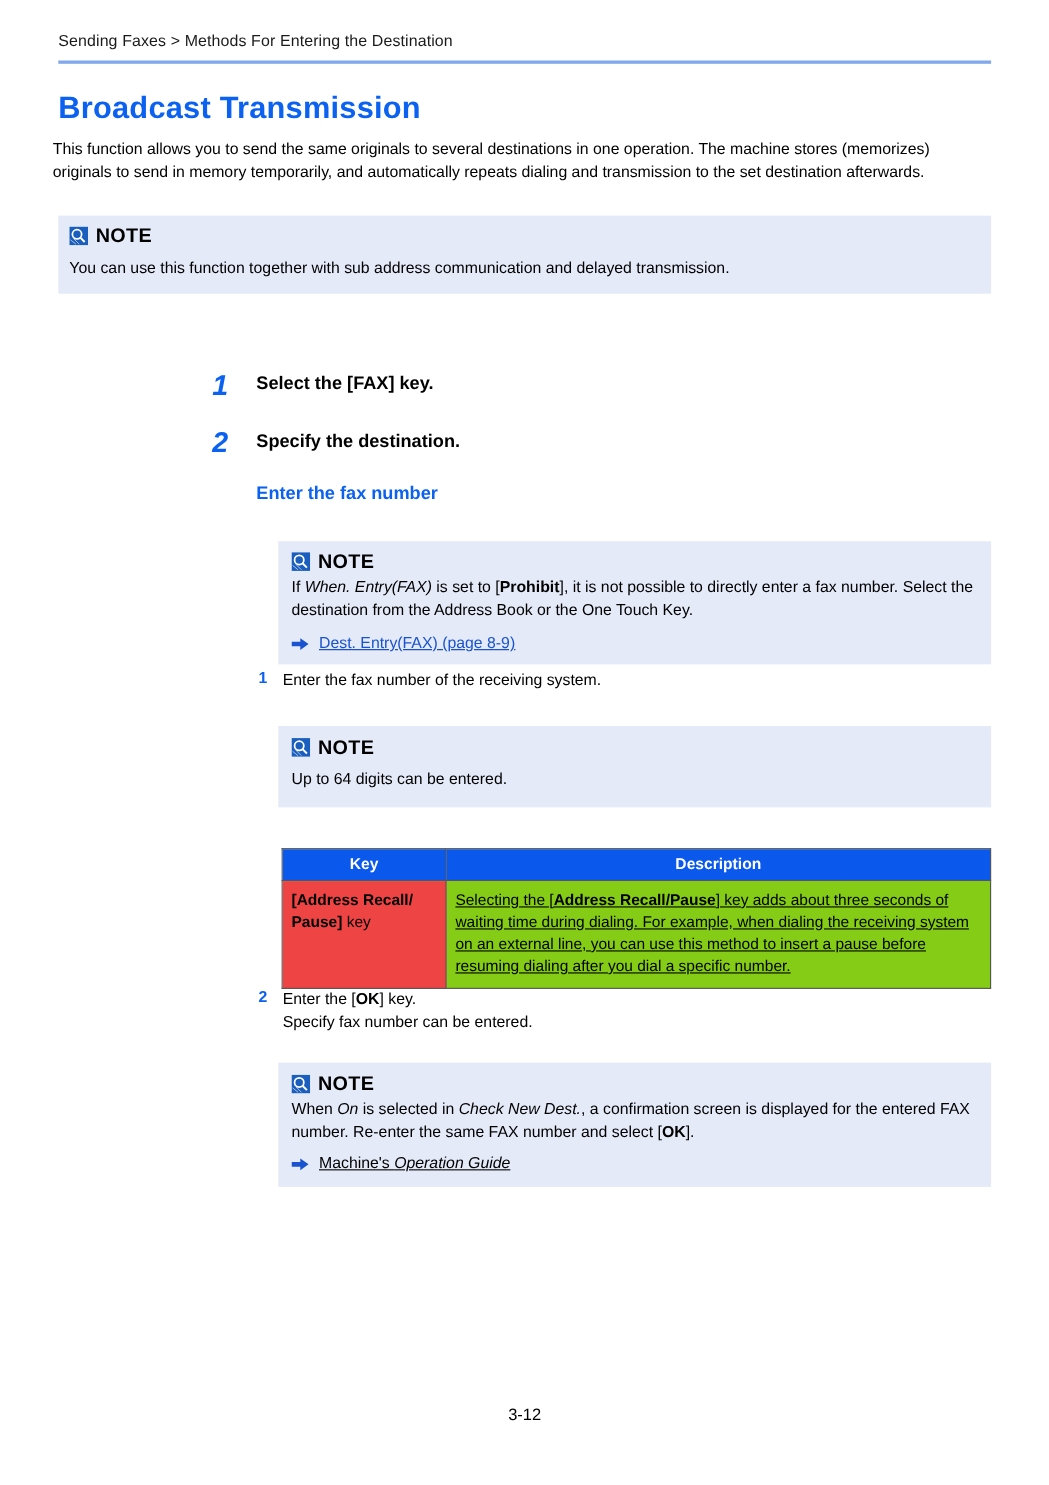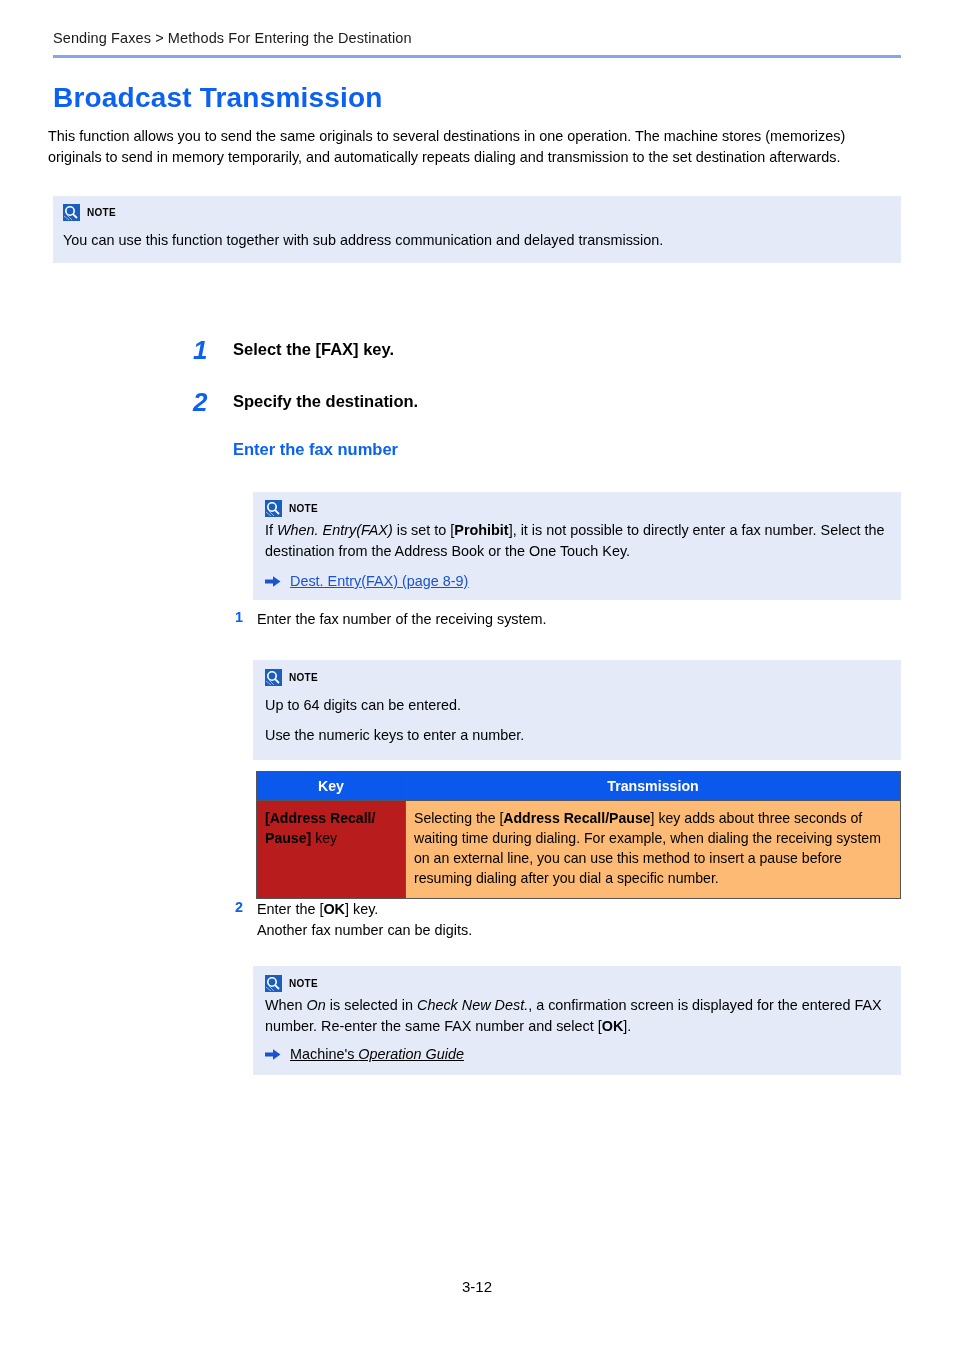--- a/index.html
+++ b/index.html
@@ -75,21 +75,21 @@
     align-items: center;
     gap: 7px;
   }
   .note-icon {
     width: 17px;
     height: 17px;
     flex: 0 0 17px;
     display: block;
   }
   .note-label {
-    font-size: 10px;
+    font-size: 18px;
     font-weight: bold;
     letter-spacing: 0.3px;
     color: #000;
   }
   .note-line {
     font-size: 14.4px;
     line-height: 21px;
     color: #000;
   }
   .note-line + .note-line { }
@@ -229,26 +229,27 @@
     border: 1px solid #555555;
   }
   .tbl td {
     border: 1px solid #555555;
     font-size: 14.1px;
     line-height: 20px;
     vertical-align: top;
     padding: 7px 8px 10px 8px;
   }
   .tbl td.keycell {
-    background: #b91c1c;
+    background: #ef4444;
     width: 140px;
     margin-left: 16px;
   }
   .tbl td.desccell {
-    background: #fdba74;
+    background: #84cc16;
+    text-decoration: underline;
   }
   .tbl th.keyhead { width: 140px; }
 
   
   .footer {
     position: absolute;
     left: 0;
     top: 1278px;
     width: 954px;
     text-align: center;
@@ -329,43 +330,42 @@
       <svg class="note-icon" viewBox="0 0 17 17">
         <rect x="0" y="0" width="17" height="17" fill="#1b5fbe"></rect>
         <circle cx="7" cy="7" r="4.2" fill="none" stroke="#ffffff" stroke-width="1.6"></circle>
         <line x1="9.8" y1="9.8" x2="14" y2="14" stroke="#ffffff" stroke-width="1.8"></line>
         <line x1="1" y1="12" x2="6" y2="16" stroke="#ffffff" stroke-width="0.7" opacity="0.8"></line>
         <line x1="4" y1="11" x2="9" y2="16" stroke="#ffffff" stroke-width="0.7" opacity="0.8"></line>
       </svg>
       <span class="note-label">NOTE</span>
     </div>
     <div class="note-line">Up to 64 digits can be entered.</div>
-    <div class="note-line">Use the numeric keys to enter a number.</div>
   </div>
 
   <table class="tbl">
     <thead>
       <tr>
         <th class="keyhead">Key</th>
-        <th>Transmission</th>
+        <th>Description</th>
       </tr>
     </thead>
     <tbody>
       <tr>
         <td class="keycell"><span class="bold">[Address Recall/ Pause]</span><span> key</span></td>
         <td class="desccell"><span>Selecting the [</span><span class="bold">Address Recall/Pause</span><span>] key adds about three seconds of waiting time during dialing. For example, when dialing the receiving system on an external line, you can use this method to insert a pause before resuming dialing after you dial a specific number.</span></td>
       </tr>
     </tbody>
   </table>
 
   <div class="substep substep2">
     <div class="substep-num">2</div>
     <div class="substep-body">
       <div><span>Enter the [</span><span class="bold">OK</span><span>] key.</span></div>
-      <div>Another fax number can be digits.</div>
+      <div>Specify fax number can be entered.</div>
     </div>
   </div>
 
   <div class="note note4">
     <div class="note-head">
       <svg class="note-icon" viewBox="0 0 17 17">
         <rect x="0" y="0" width="17" height="17" fill="#1b5fbe"></rect>
         <circle cx="7" cy="7" r="4.2" fill="none" stroke="#ffffff" stroke-width="1.6"></circle>
         <line x1="9.8" y1="9.8" x2="14" y2="14" stroke="#ffffff" stroke-width="1.8"></line>
         <line x1="1" y1="12" x2="6" y2="16" stroke="#ffffff" stroke-width="0.7" opacity="0.8"></line>

